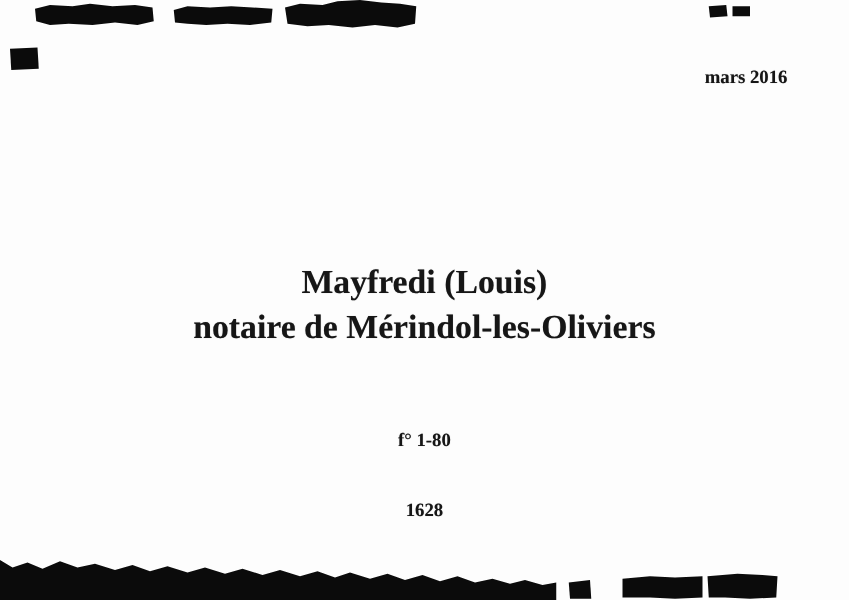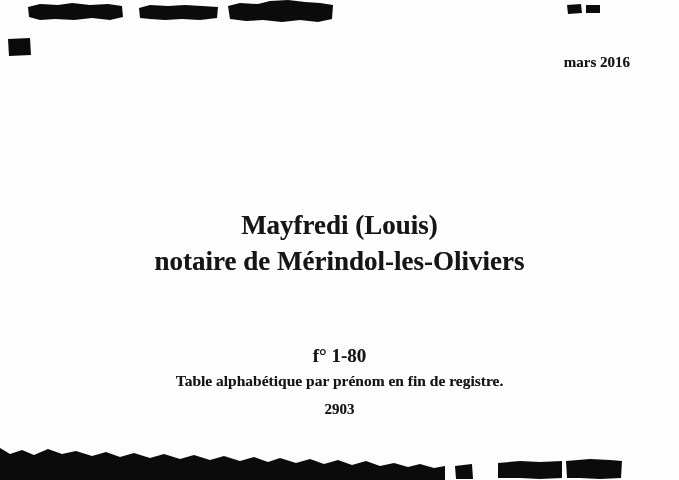--- a/index.html
+++ b/index.html
@@ -35,21 +35,21 @@
   .date-line {
     top: 54px;
     padding-right: 49px;
     text-align: right !important;
     font-size: 15px;
   }
   .main-title { top: 81px;  font-size: 26px; }
   .cote       { top: 153px; font-size: 28px; letter-spacing: 0.5px; }
   .notary     { top: 210px; font-size: 27px; }
   .role       { top: 246px; font-size: 27px; }
-  .folio      { top: 345px; font-size: 19px; }
+  .folio      { top: 345px; font-size: 15px; }
   .note       { top: 372px; font-size: 15.5px; }
   .year       { top: 401px; font-size: 15px; }
   .artifact-layer {
     position: absolute;
     left: 0;
     width: 679px;
     display: block;
     pointer-events: none;
   }
   .artifact-top { top: 0; height: 60px; }
@@ -73,23 +73,22 @@
   <p class="txt date-line">mars 2016</p>
 
 
 
   <p class="txt role">notaire de Mérindol-les-Oliviers</p>
 
   <p class="txt notary">Mayfredi (Louis)</p>
 
   <p class="txt folio">f° 1-80</p>
 
-  <p class="txt note">Table alphabétique par prénom en fin de registre.</p>
 
-  <p class="txt year">2903</p>
+  <p class="txt year">1628</p>
 
   <svg class="artifact-layer artifact-bottom" viewBox="0 0 679 40" xmlns="http://www.w3.org/2000/svg">
     <polygon points="0,8 10,14 22,10 34,15 48,9 62,14 76,11 92,16 106,12 120,17 134,13 150,18 164,14 180,19 194,15 210,20 224,16 240,21 254,17 268,22 280,18 296,23 310,19 324,24 338,20 352,25 366,21 380,26 394,23 408,27 420,24 434,28 445,26 445,40 0,40"></polygon>
     <polygon points="455,26 472,24 473,39 456,39"></polygon>
     <polygon points="498,23 520,21 540,22 562,21 562,38 540,39 520,38 498,38"></polygon>
     <polygon points="566,21 590,19 610,20 622,21 621,38 600,39 580,38 567,38"></polygon>
   </svg>
 
 </div>
 

